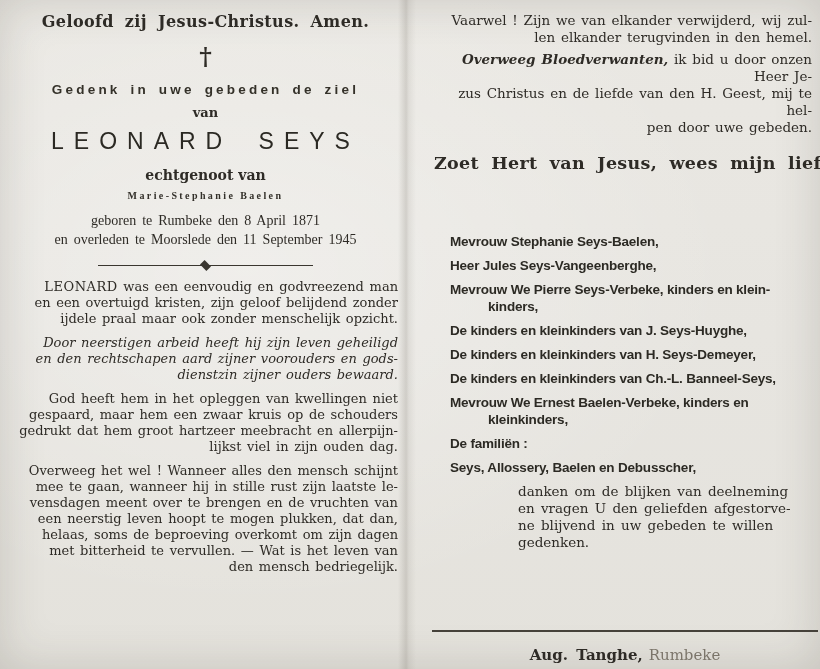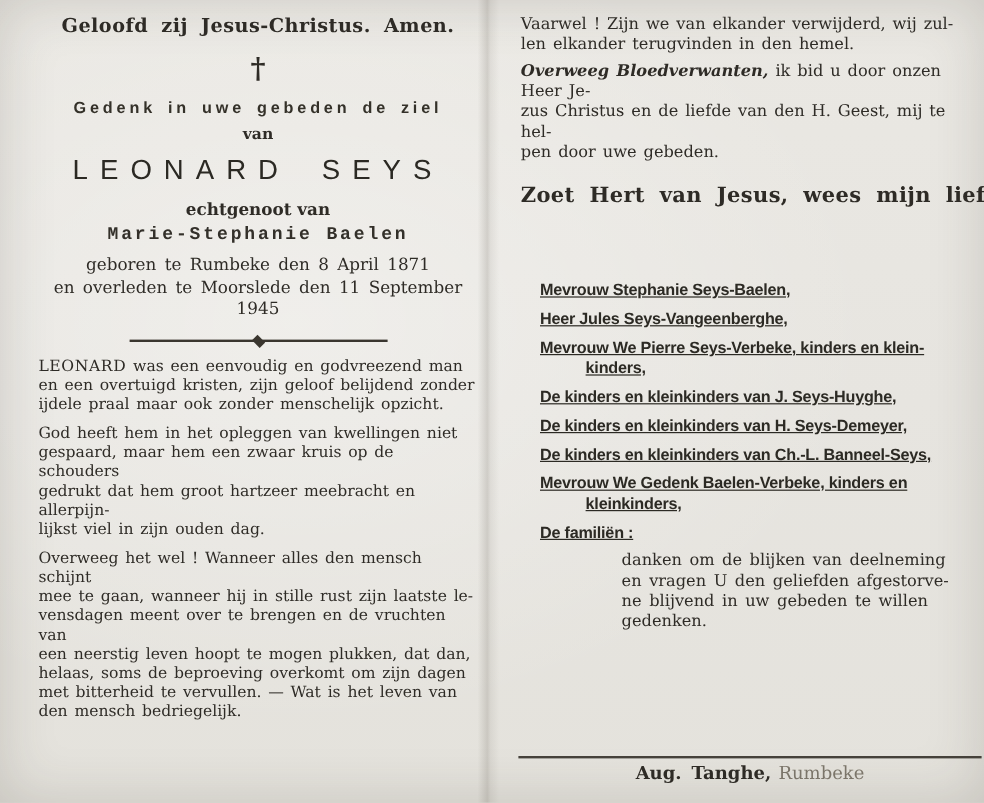--- a/index.html
+++ b/index.html
@@ -14,62 +14,62 @@
       radial-gradient(ellipse at 30% 40%, rgba(255,255,255,0.35), rgba(0,0,0,0) 60%),
       linear-gradient(180deg,#eae8e3 0%,#e7e5e0 50%,#e4e2dc 100%);
     box-shadow:inset 0 0 46px rgba(60,55,45,0.18);
     color:#2e2b26;
   }
   .crease{
     position:absolute;top:0;left:398px;width:18px;height:669px;
     background:linear-gradient(90deg, rgba(110,104,94,0) 0%, rgba(110,104,94,0.22) 45%, rgba(110,104,94,0.10) 60%, rgba(110,104,94,0) 100%);
   }
   .page{position:absolute;top:0;height:669px;box-sizing:border-box;}
-  .page-left{left:0;width:404px;padding:12px 6px 0 32px;}
+  .page-left{left:0;width:404px;padding:12px 6px 0 13px;}
   .page-right{left:416px;width:404px;padding:12px 8px 0 18px;}
   .center{text-align:center;}
 
   
   .blessing{font-weight:bold;font-size:16px;word-spacing:5px;letter-spacing:0.4px;line-height:19px;}
   .cross{margin-top:13px;font-size:24px;line-height:26px;font-weight:bold;}
   .remember{margin-top:11px;font-family:"Liberation Sans",sans-serif;font-weight:bold;
             font-size:13.5px;letter-spacing:3.2px;word-spacing:3px;line-height:17px;color:#343129;}
   .of-word{margin-top:7px;font-weight:bold;font-size:13px;line-height:15px;}
   .deceased-name{margin:6px 0 0 0;font-family:"Liberation Sans",sans-serif;font-weight:400;
             font-size:23px;letter-spacing:10px;word-spacing:10px;line-height:30px;color:#2b2923;}
   .spouse-label{margin-top:11px;font-weight:bold;font-size:14px;line-height:17px;}
-  .spouse-name{margin-top:3px;font-family:Liberation Mono, monospace;font-weight:bold;
-            font-size:15px;letter-spacing:2.4px;line-height:18px;color:#33302a;}
+  .spouse-name{margin-top:3px;font-family:Liberation Serif, serif;font-weight:bold;
+            font-size:10px;letter-spacing:2.4px;line-height:18px;color:#33302a;}
   .vitals{font-size:14px;line-height:18.5px;word-spacing:2.5px;}
-  .vitals-block{margin-top:7px;}
+  .vitals-block{margin-top:7px;font-family:Liberation Serif, serif;}
   .divider{display:flex;align-items:center;justify-content:center;margin:12px auto 9px auto;width:215px;height:9px;}
   .divider .rule{flex:1;height:1.6px;background:#3a362f;}
   .divider .diamond{width:9px;height:9px;background:#3a362f;transform:rotate(45deg) scaleY(0.72);margin:0 -2px;}
 
   
   .para{margin:0 0 8px 0;font-size:13px;line-height:16px;word-spacing:1.5px;
-        white-space:pre-line;text-align:left;}
+        white-space:pre-line;text-align:right;}
   .para .lead-caps{letter-spacing:0.5px;}
   .para .lead-italic{font-style:italic;font-weight:bold;}
   .para.italic{font-style:italic;}
 
   
   .para.r{font-size:13.5px;line-height:17px;margin-bottom:5px;}
   .invocation{margin-top:16px;font-weight:bold;font-size:17.5px;word-spacing:6px;
               letter-spacing:0.3px;line-height:23px;white-space:nowrap;}
   .family{list-style:none;margin:58px 0 0 16px;padding:0;
           font-family:"Liberation Sans",sans-serif;font-weight:bold;font-size:13.5px;
           letter-spacing:-0.2px;color:#2c2a24;}
   .family li{white-space:pre-line;line-height:17px;margin:0 0 7px 0;
-             padding-left:38px;text-indent:-38px;text-decoration:underline;}
+             padding-left:38px;text-indent:-38px;}
   .thanks{margin:6px 0 0 84px;font-size:13.5px;line-height:17px;white-space:pre-line;
           word-spacing:2px;}
   .printer{position:absolute;left:16px;right:2px;top:630px;}
   .printer-rule{border-top:2px solid #45413a;height:0;}
-  .printer-credit{margin-top:2px;text-align:center;font-size:15px;line-height:20px;}
+  .printer-credit{margin-top:13px;text-align:center;font-size:15px;line-height:20px;}
   .printer-name{font-weight:bold;word-spacing:3px;}
   .printer-place{color:#7b756a;margin-left:6px;word-spacing:3px;}
 </style>
 </head>
 <body>
 
 <div class="scan">
 
   <section class="page page-left">
     <div class="center blessing">Geloofd zij Jesus-Christus. Amen.</div>
@@ -84,20 +84,23 @@
       <div class="center vitals">en overleden te Moorslede den 11 September 1945</div>
     </div>
     <div class="divider">
       <span class="rule"></span>
       <span class="diamond"></span>
       <span class="rule"></span>
     </div>
     <p class="para"><span class="lead-caps">LEONARD</span><span> was een eenvoudig en godvreezend man
 en een overtuigd kristen, zijn geloof belijdend zonder
 ijdele praal maar ook zonder menschelijk opzicht.</span></p>
+    <p class="para italic">Door neerstigen arbeid heeft hij zijn leven geheiligd
+en den rechtschapen aard zijner voorouders en gods-
+dienstzin zijner ouders bewaard.</p>
     <p class="para">God heeft hem in het opleggen van kwellingen niet
 gespaard, maar hem een zwaar kruis op de schouders
 gedrukt dat hem groot hartzeer meebracht en allerpijn-
 lijkst viel in zijn ouden dag.</p>
     <p class="para">Overweeg het wel ! Wanneer alles den mensch schijnt
 mee te gaan, wanneer hij in stille rust zijn laatste le-
 vensdagen meent over te brengen en de vruchten van
 een neerstig leven hoopt te mogen plukken, dat dan,
 helaas, soms de beproeving overkomt om zijn dagen
 met bitterheid te vervullen. — Wat is het leven van
@@ -116,23 +119,24 @@
     <div class="invocation">Zoet Hert van Jesus, wees mijn liefde.</div>
 
     <ul class="family">
       <li>Mevrouw Stephanie Seys-Baelen,</li>
       <li>Heer Jules Seys-Vangeenberghe,</li>
       <li>Mevrouw We Pierre Seys-Verbeke, kinders en klein-
 kinders,</li>
       <li>De kinders en kleinkinders van J. Seys-Huyghe,</li>
       <li>De kinders en kleinkinders van H. Seys-Demeyer,</li>
       <li>De kinders en kleinkinders van Ch.-L. Banneel-Seys,</li>
-      <li>Mevrouw We Gedenk Baelen-Verbeke, kinders en
+      <li>Mevrouw We Ernest Baelen-Verbeke, kinders en
 kleinkinders,</li>
       <li>De familiën :</li>
+      <li>Seys, Allossery, Baelen en Debusscher,</li>
     </ul>
 
     <p class="thanks">danken om de blijken van deelneming
 en vragen U den geliefden afgestorve-
 ne blijvend in uw gebeden te willen
 gedenken.</p>
 
     <div class="printer">
       <div class="printer-rule"></div>
       <div class="printer-credit">

